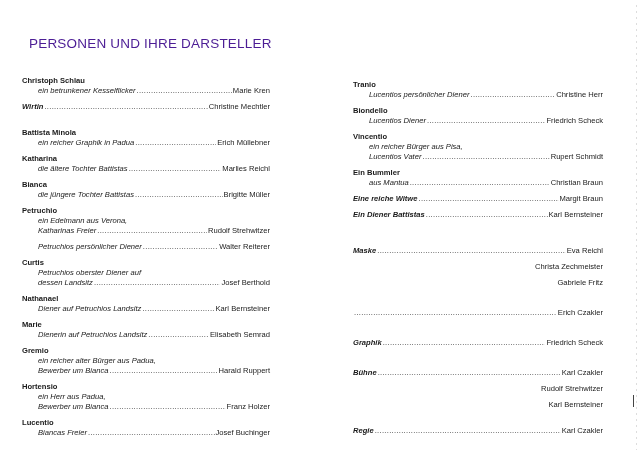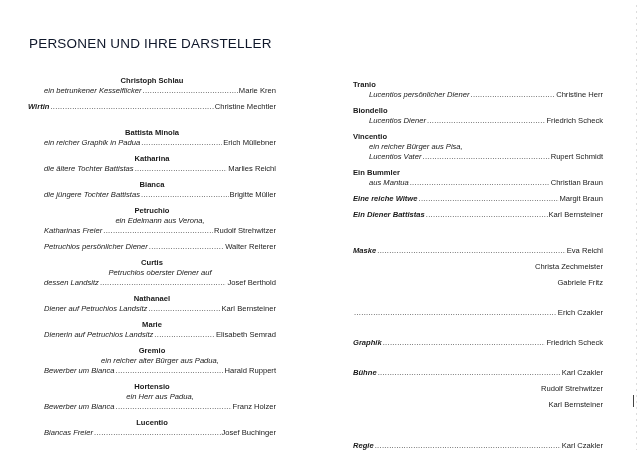--- a/index.html
+++ b/index.html
@@ -1,20 +1,20 @@
 <!DOCTYPE html>
 <html><head>
 <meta charset="utf-8">
 <style>
   html, body { margin:0; padding:0; }
   body { width:640px; height:453px; background:#fff; position:relative; overflow:hidden;
          font-family:"Liberation Sans", sans-serif; color:#1a1a1a; }
-  .title { position:absolute; left:29px; top:36px; font-size:13.5px; letter-spacing:0.2px; color:#0f172a; }
+  .title { position:absolute; left:29px; top:36px; font-size:13.5px; letter-spacing:0.2px; color:#4c1d95; }
   .col { position:absolute; }
-  .left { left:28px; top:76px; width:248px;text-align:center; }
+  .left { left:22px; top:76px; width:248px; }
   .right { left:353px; top:80px; width:250px; }
   .entry { margin-bottom:6px; font-size:7.6px; line-height:10px; }
   .role { font-weight:bold; }
   .desc { font-style:italic; padding-left:16px; }
   .row { display:flex; align-items:flex-end; white-space:nowrap; }
   .row .lbl { flex:0 0 auto;font-style:italic; }
   .row .dots { flex:1 1 auto; overflow:hidden; margin:0 1px; }
   .row .dots::after { content:"............................................................................................................................................................................................"; font-style:normal; font-weight:normal; letter-spacing:0.3px; }
   .row .actor { flex:0 0 auto; font-style:normal; font-weight:normal; }
   .extra { text-align:right; font-size:7.6px; line-height:10px; margin-top:6px; }
@@ -205,21 +205,21 @@
           <span class="actor">Erich Czakler</span>
         </div>
       </div>
       <div class="entry" style="margin-bottom: 20px;">
         <div class="row role">
           <span class="lbl">Graphik</span>
           <span class="dots"></span>
           <span class="actor">Friedrich Scheck</span>
         </div>
       </div>
-      <div class="entry" style="margin-bottom: 31px;">
+      <div class="entry" style="margin-bottom: 16px;">
         <div class="row role">
           <span class="lbl">Bühne</span>
           <span class="dots"></span>
           <span class="actor">Karl Czakler</span>
         </div>
         <div class="extra">Rudolf Strehwitzer</div>
         <div class="extra">Karl Bernsteiner</div>
       </div>
       <div class="entry" style="margin-bottom: 20px;">
         <div class="row role">

